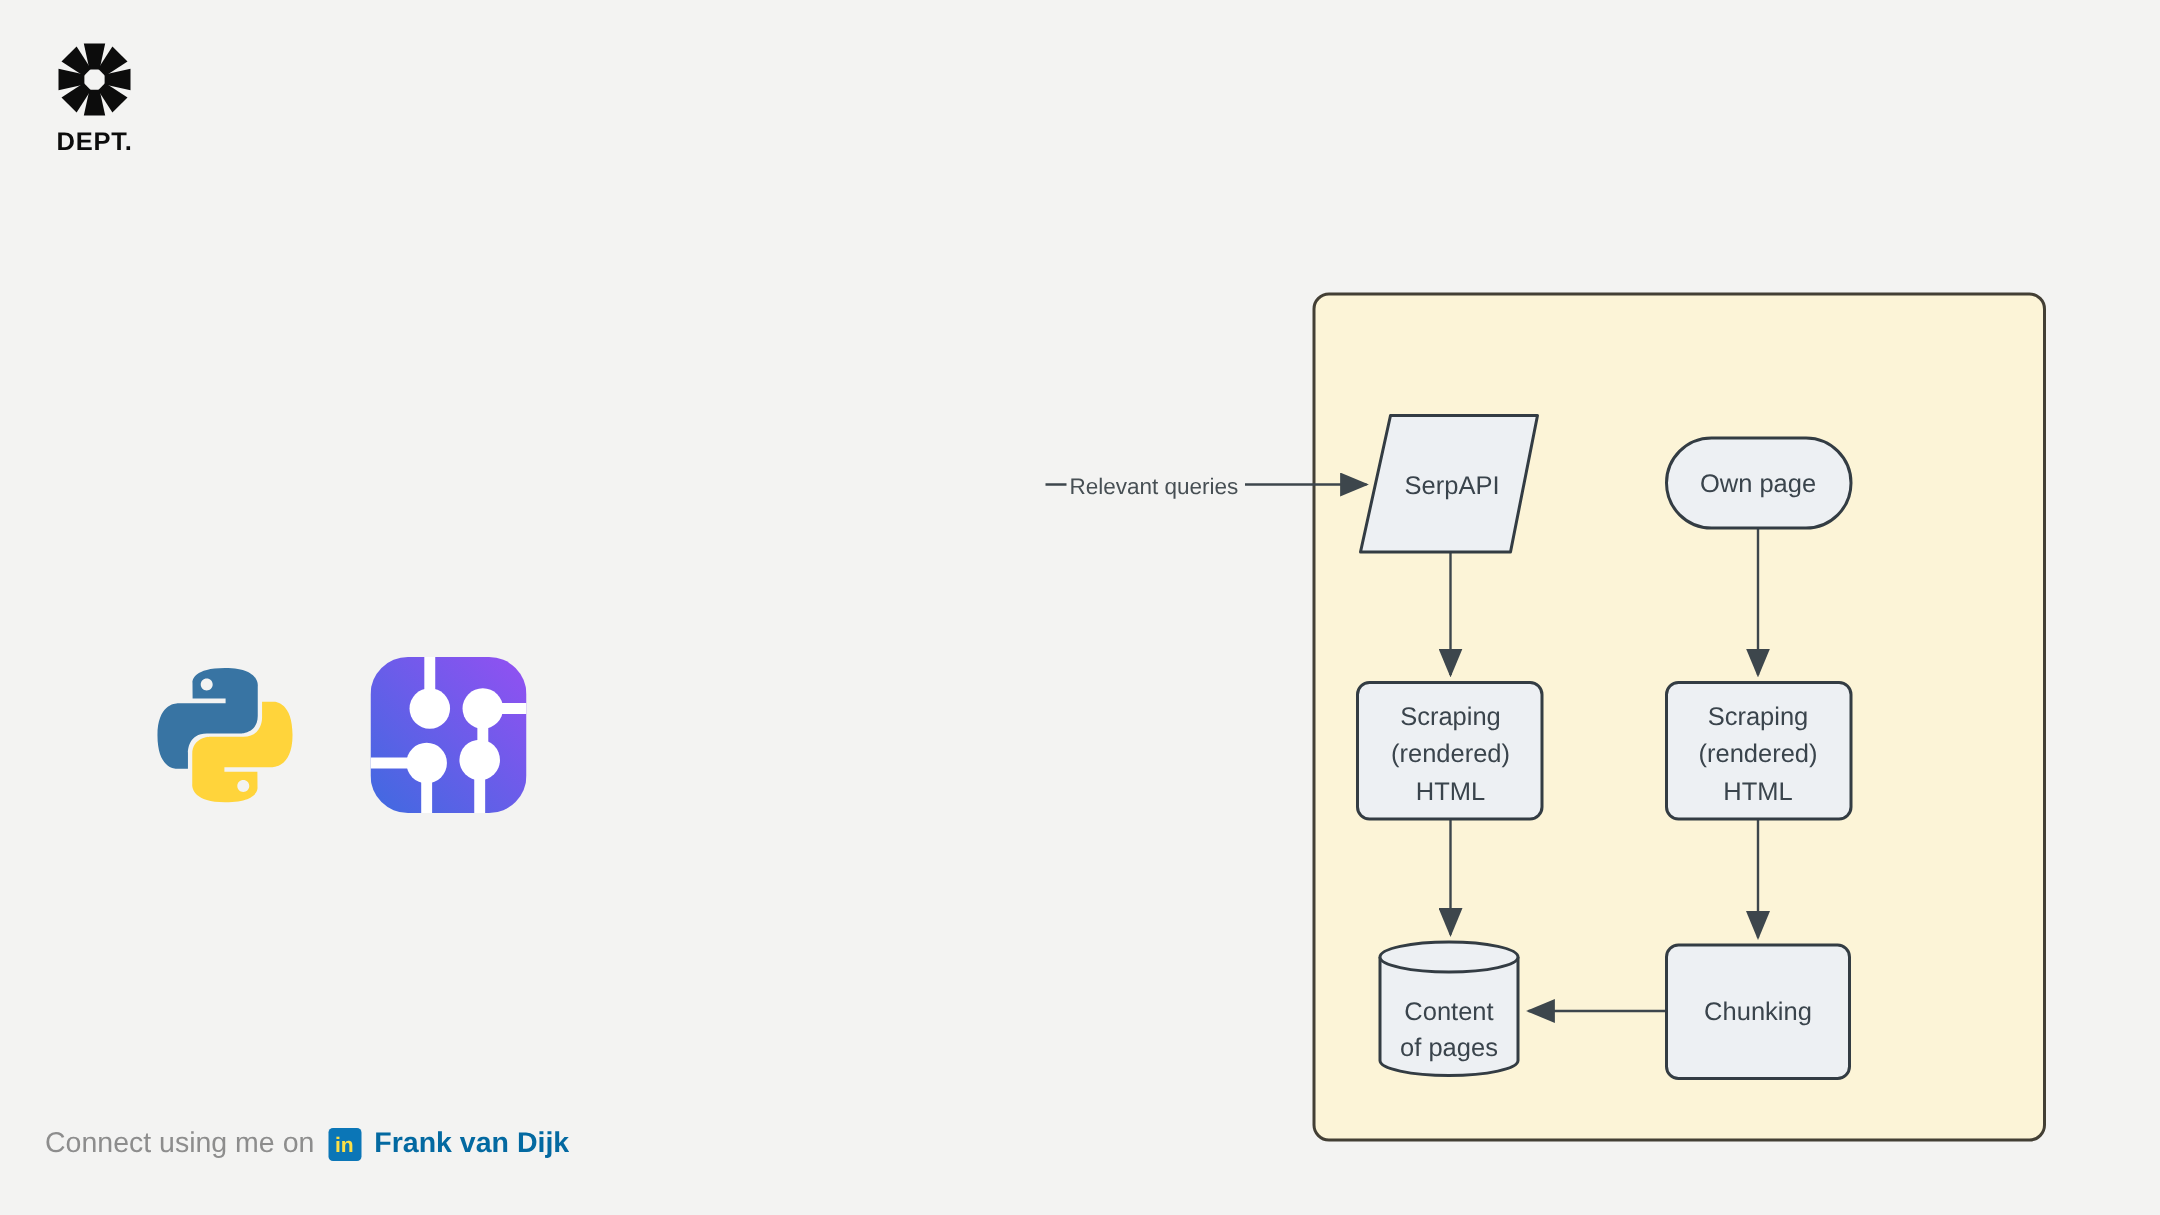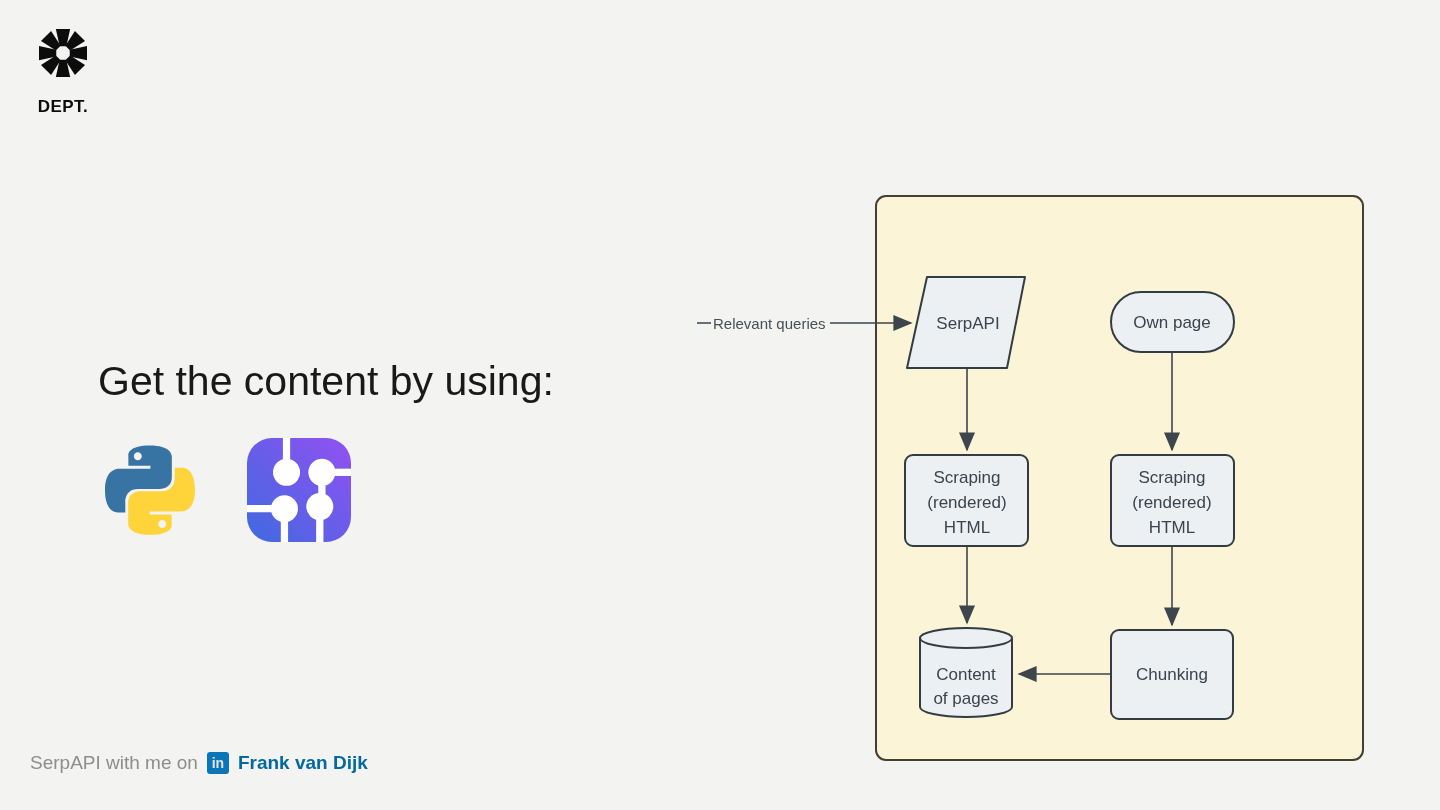--- a/index.html
+++ b/index.html
@@ -2,31 +2,31 @@
 <html><head>
 <meta charset="utf-8">
 <style>
   html,body{margin:0;padding:0;background:#e8e8e8;}
   .slide{
     position:relative;width:1440px;height:810px;overflow:hidden;
     background:#f3f3f2;font-family:"Liberation Sans",sans-serif;
   }
   
   .dept{position:absolute;left:34px;top:26px;width:58px;text-align:center;}
-  .dept-word{font-weight:800;font-size:17px;letter-spacing:.5px;color:#0c0c0c;margin-top:13px;}
+  .dept-word{font-weight:800;font-size:17px;letter-spacing:.5px;color:#0c0c0c;margin-top:0;}
   
   .title{position:absolute;left:112px;top:92px;font-size:50px;font-weight:700;
          color:#0d0d0d;letter-spacing:-.5px;white-space:nowrap;}
   .subtitle{position:absolute;left:98px;top:358px;font-size:41px;color:#191919;white-space:nowrap;}
   
   .tools{position:absolute;left:99px;top:437px;display:flex;align-items:center;gap:46px;}
   
   .footer{position:absolute;left:30px;top:752px;display:flex;align-items:center;gap:9px;font-size:19px;}
   .footer-prefix{color:#8d8d8d;}
-  .li-badge{width:22px;height:22px;border-radius:3px;background:#0b76b7;color:#e5e5e5;
+  .li-badge{width:22px;height:22px;border-radius:3px;background:#0b76b7;color:#fde047;
             font-weight:700;font-size:14px;display:flex;align-items:center;justify-content:center;}
   .footer-name{color:#0369a1;font-weight:700;}
   
   .flow{position:absolute;left:680px;top:190px;}
   .flow text{font-family:"Liberation Sans",sans-serif;font-size:17px;fill:#3a444c;}
   .flow .qlabel{font-size:15px;fill:#474f54;}
 </style>
 </head>
 <body>
 
@@ -42,21 +42,20 @@
         <path d="M-4.5,-9 L4.5,-9 L9.5,-32 L-9.5,-32 Z" transform="rotate(180)"></path>
         <path d="M-4.5,-9 L4.5,-9 L9.5,-32 L-9.5,-32 Z" transform="rotate(225)"></path>
         <path d="M-4.5,-9 L4.5,-9 L9.5,-32 L-9.5,-32 Z" transform="rotate(270)"></path>
         <path d="M-4.5,-9 L4.5,-9 L9.5,-32 L-9.5,-32 Z" transform="rotate(315)"></path>
       </g>
     </svg>
     <div class="dept-word">DEPT.</div>
   </div>
 
 
-  <div class="subtitle">Get the content by using:</div>
 
   <div class="tools">
     <svg width="102" height="106" viewBox="0 0 128 128">
       <path fill="#3874a3" d="M63.9 8c-28.9 0-27.1 12.5-27.1 12.5l.1 13h27.6v3.9H25.9S7.5 35.3 7.5 64.3s16 27.9 16 27.9h9.5V78.8s-.5-16 15.8-16h27.4s15.2.2 15.2-14.7V23.4S94 8 63.9 8zM48.7 16.7c2.8 0 5 2.2 5 5s-2.2 5-5 5-5-2.2-5-5 2.2-5 5-5z"></path>
       <path fill="#ffd43b" d="M64.1 120.3c28.9 0 27.1-12.5 27.1-12.5l-.1-13H63.5v-3.9h38.6s18.4 2.1 18.4-26.9-16-27.9-16-27.9H95v13.4s.5 16-15.8 16H51.8s-15.2-.2-15.2 14.7v24.7s-2.3 15.4 27.5 15.4zm15.2-8.7c-2.8 0-5-2.2-5-5s2.2-5 5-5 5 2.2 5 5-2.2 5-5 5z"></path>
     </svg>
     <svg width="104" height="104" viewBox="0 0 100 100">
       <defs>
         <linearGradient id="lgGrad" x1="0" y1="1" x2="1" y2="0">
           <stop offset="0" stop-color="#3f6ae0"></stop>
@@ -123,18 +122,18 @@
       <ellipse cx="286" cy="448" rx="46" ry="10" fill="#edf0f3" stroke="#333c43" stroke-width="2"></ellipse>
       <text x="286" y="490" text-anchor="middle">Content</text>
       <text x="286" y="514" text-anchor="middle">of pages</text>
     </g>
 
     <rect x="431" y="440" width="122" height="89" rx="8" fill="#edf0f3" stroke="#333c43" stroke-width="2"></rect>
     <text x="492" y="490" text-anchor="middle">Chunking</text>
   </svg>
 
   <div class="footer">
-    <span class="footer-prefix">SerpAPI with me on</span>
+    <span class="footer-prefix">Connect using me on</span>
     <span class="li-badge">in</span>
     <span class="footer-name">Frank van Dijk</span>
   </div>
 
 </div>
 
 </body></html>

